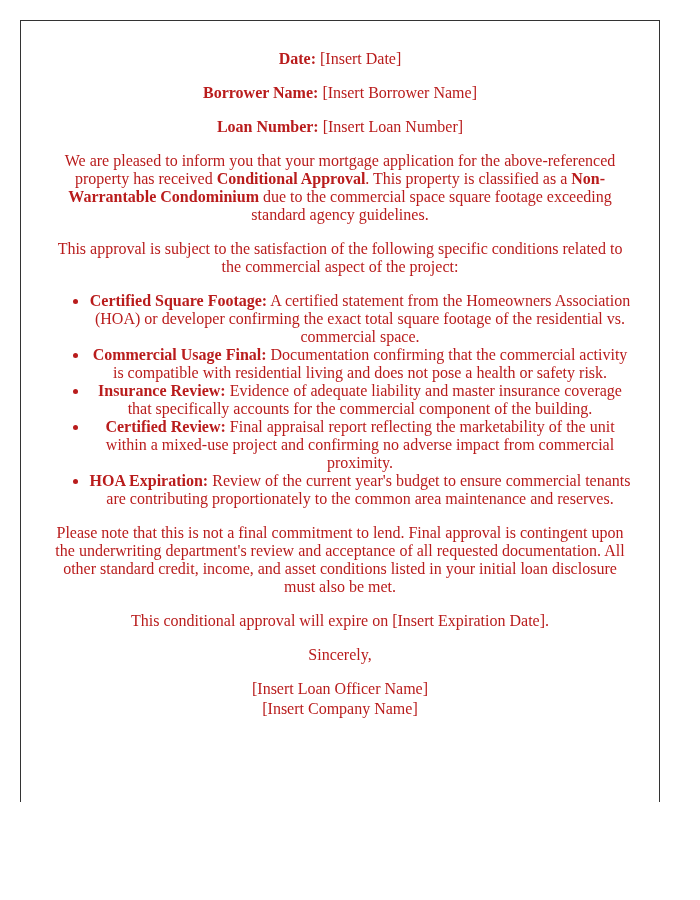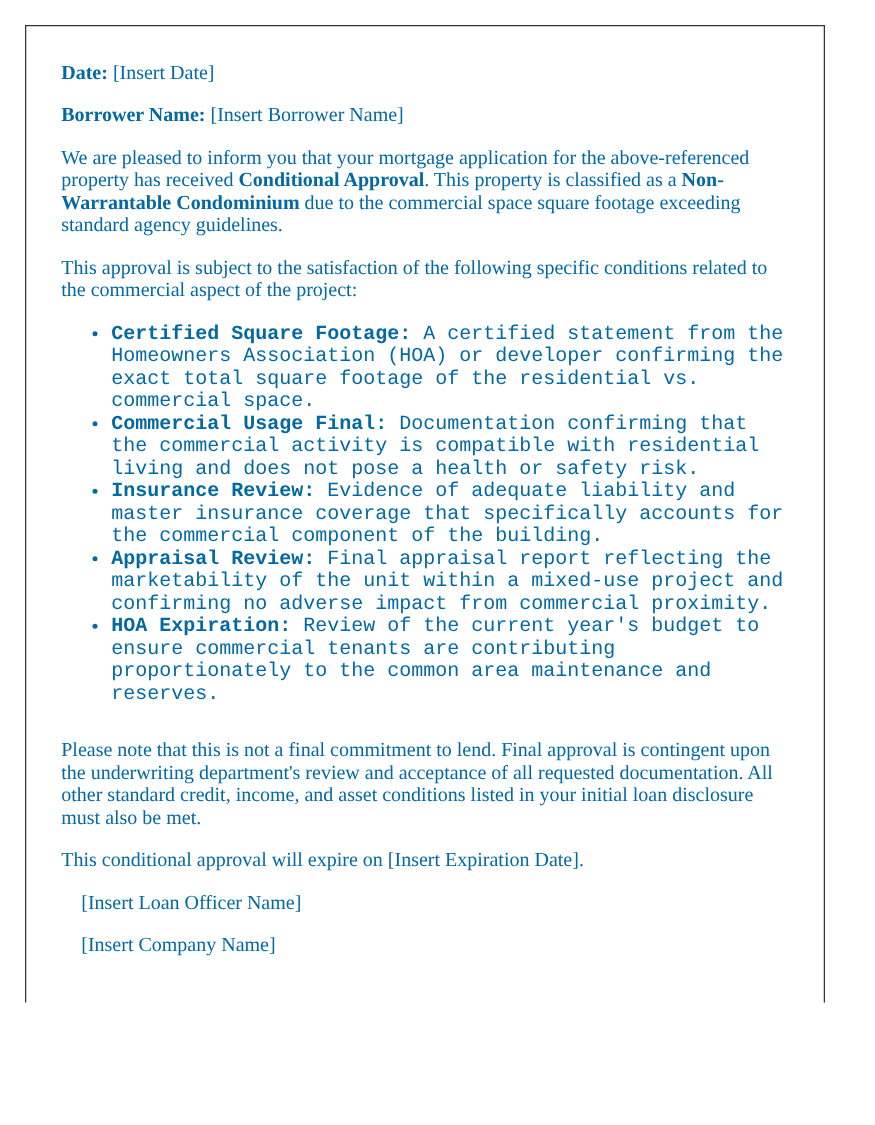--- a/index.html
+++ b/index.html
@@ -9,52 +9,55 @@
     left: 20px; top: 20px;
     width: 640px; height: 782px;
     border: 1px solid #333333;
     border-bottom: none;
     box-sizing: border-box;
     padding: 29px 28px 0 28px;
     overflow: hidden;
     font-family: "Liberation Serif", serif;
     font-size: 16px;
     line-height: 18px;
-    color: #0369a1;
+    color: #b91c1c;
+    text-align: center;
   }
   p { margin: 0 0 16px 0; }
   b { font-weight: bold; }
-  ul { margin: 0 0 28px 0; padding-left: 40px; font-family: Liberation Mono, monospace; }
+  ul { margin: 0 0 16px 0; padding-left: 40px; }
   ul li { margin: 0; padding: 0; }
-  .sig p { margin: 16px; font-family: Liberation Serif, serif; }
+  .sig p { margin: 2px; font-family: Liberation Serif, serif; }
 </style>
 </head>
 <body>
 
 <div class="page">
 
   <p><b>Date:</b> <span>[Insert Date]</span></p>
   <p><b>Borrower Name:</b> <span>[Insert Borrower Name]</span></p>
+  <p><b>Loan Number:</b> <span>[Insert Loan Number]</span></p>
 
 
   <p><span>We are pleased to inform you that your mortgage application for the above-referenced property has received </span><b>Conditional Approval</b><span>. This property is classified as a </span><b>Non-Warrantable Condominium</b><span> due to the commercial space square footage exceeding standard agency guidelines.</span></p>
 
   <p>This approval is subject to the satisfaction of the following specific conditions related to the commercial aspect of the project:</p>
 
   <ul>
     <li><b>Certified Square Footage:</b><span> A certified statement from the Homeowners Association (HOA) or developer confirming the exact total square footage of the residential vs. commercial space.</span></li>
     <li><b>Commercial Usage Final:</b><span> Documentation confirming that the commercial activity is compatible with residential living and does not pose a health or safety risk.</span></li>
     <li><b>Insurance Review:</b><span> Evidence of adequate liability and master insurance coverage that specifically accounts for the commercial component of the building.</span></li>
-    <li><b>Appraisal Review:</b><span> Final appraisal report reflecting the marketability of the unit within a mixed-use project and confirming no adverse impact from commercial proximity.</span></li>
+    <li><b>Certified Review:</b><span> Final appraisal report reflecting the marketability of the unit within a mixed-use project and confirming no adverse impact from commercial proximity.</span></li>
     <li><b>HOA Expiration:</b><span> Review of the current year's budget to ensure commercial tenants are contributing proportionately to the common area maintenance and reserves.</span></li>
   </ul>
 
   <p>Please note that this is not a final commitment to lend. Final approval is contingent upon the underwriting department's review and acceptance of all requested documentation. All other standard credit, income, and asset conditions listed in your initial loan disclosure must also be met.</p>
 
   <p>This conditional approval will expire on [Insert Expiration Date].</p>
 
+  <p>Sincerely,</p>
 
   <div class="sig">
     <p>[Insert Loan Officer Name]</p>
     <p>[Insert Company Name]</p>
   </div>
 
 </div>
 
 </body></html>

